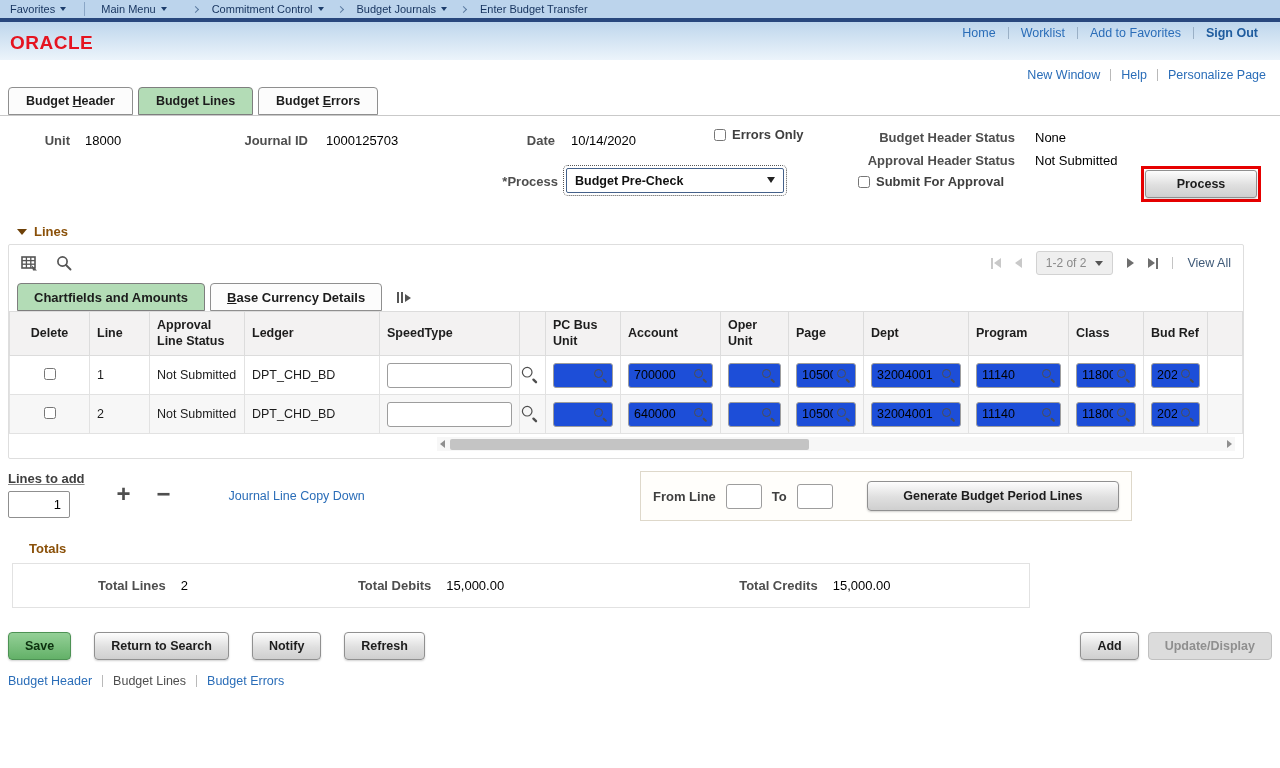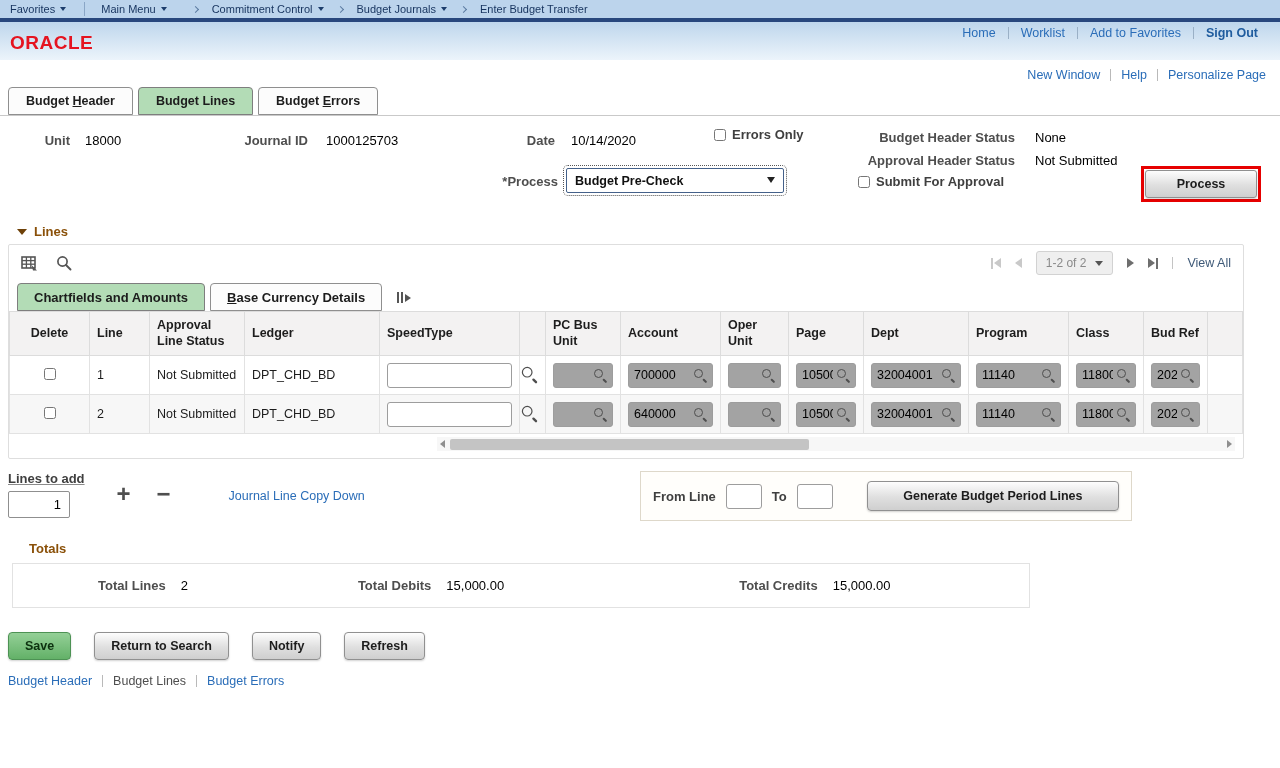--- a/index.html
+++ b/index.html
@@ -69,21 +69,21 @@
   .expand-cols { display:inline-flex; align-items:center; gap:2px; margin:0 0 8px 10px; color:#555; cursor:pointer; }
   .xbar { width:2px; height:11px; background:#555; }
   .tri-r-sm { width:0; height:0; border-top:4.5px solid transparent; border-bottom:4.5px solid transparent; border-left:6px solid #555; }
 
   table.grid { width:100%; border-collapse:collapse; table-layout:fixed; font-size:12.5px; }
   .grid th { background:#f3f2f2; border:1px solid #dcdcdc; font-weight:bold; text-align:left; padding:5px 7px; height:44px; vertical-align:middle; color:#1d1d1d; line-height:1.25; }
   .grid td { border:1px solid #e2e2e2; padding:4px 7px; height:39px; vertical-align:middle; background:#fff; }
   .grid tr.alt td { background:#f7f7f7; }
   .grid .ctr { text-align:center; }
 
-  .lk { display:flex; align-items:center; gap:3px; background:#a3a3a3; border:1px solid #9d9d9d; border-radius:3px; height:25px; padding:0 5px; }
+  .lk { display:flex; align-items:center; gap:3px; background:#1d4ed8; border:1px solid #9d9d9d; border-radius:3px; height:25px; padding:0 5px; }
   .lk input { border:none; outline:none; width:100%; min-width:0; font-family:"Liberation Sans",sans-serif; font-size:12.5px; background:transparent; }
   .plain-in { width:100%; height:25px; border:1px solid #9d9d9d; border-radius:3px; padding:0 6px; font-family:"Liberation Sans",sans-serif; font-size:12.5px; outline:none; }
   .mag { position:relative; width:14px; height:14px; flex:0 0 auto; display:inline-block; cursor:pointer; }
   .mag::before { content:""; position:absolute; left:1px; top:1px; width:7px; height:7px; border:1.7px solid #4e4e4e; border-radius:50%; }
   .mag::after { content:""; position:absolute; left:9.5px; top:10px; width:5px; height:2px; background:#4e4e4e; border-radius:1px; transform:rotate(45deg); transform-origin:left center; }
   .mag.big { transform:scale(1.2); }
 
   .hscroll-row { padding:3px 8px 7px 428px; }
   .hscroll { position:relative; height:14px; background:#f7f7f7; display:flex; align-items:center; justify-content:space-between; padding:0 3px; }
   .sc-arr-l { width:0; height:0; border-top:4px solid transparent; border-bottom:4px solid transparent; border-right:5px solid #8f8f8f; cursor:pointer; }
@@ -482,20 +482,24 @@
     <span class="tlabel">Total Credits</span>
     <span class="tvalue">15,000.00</span>
   </div>
 </div>
 
 <div class="bottombar">
   <button class="btn save">Save</button>
   <button class="btn">Return to Search</button>
   <button class="btn">Notify</button>
   <button class="btn">Refresh</button>
+  <div class="right">
+    <button class="btn">Add</button>
+    <button class="btn disabled">Update/Display</button>
+  </div>
 </div>
 
 <div class="footlinks">
   <a>Budget Header</a>
   <span class="sep"></span>
   <span class="current">Budget Lines</span>
   <span class="sep"></span>
   <a>Budget Errors</a>
 </div>
 

